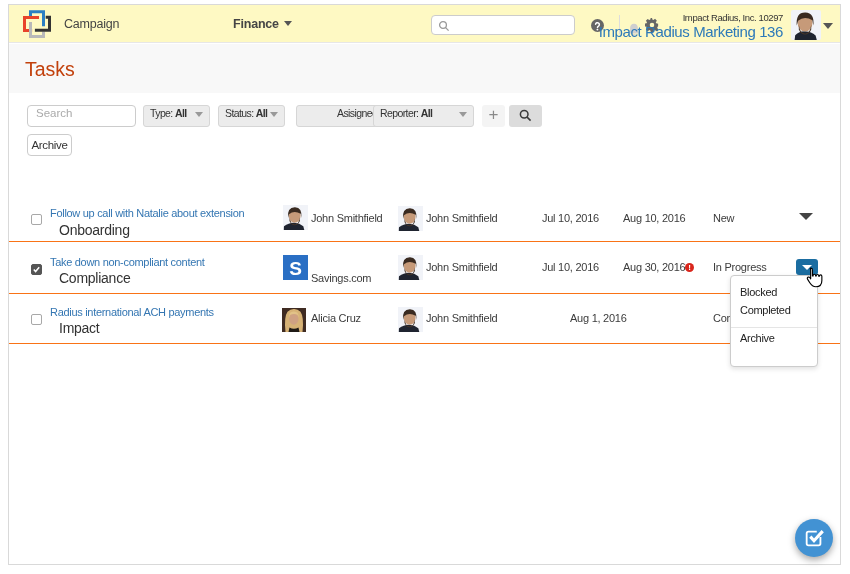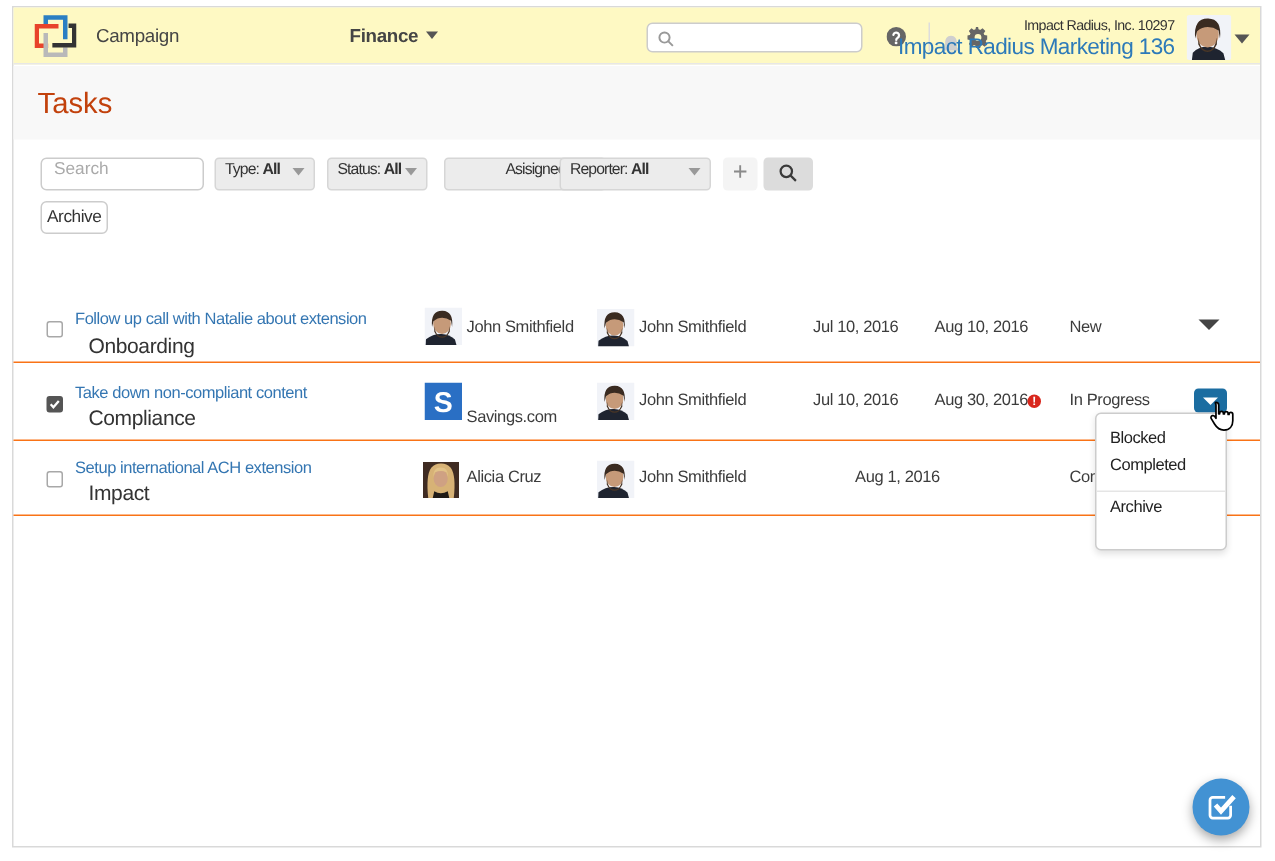--- a/index.html
+++ b/index.html
@@ -169,21 +169,21 @@
     <div class="cell" style="left:614px;top:18.5px;">Aug 30, 2016</div>
     <div class="redwarn" style="left:676px;top:21px;">!</div>
     <div class="cell" style="left:704px;top:18.5px;">In Progress</div>
     <div class="actbtn" style="top:17px;">
         <div class="w"></div>
       </div>
   </div>
 
   <div class="row" style="top:289px;height:50px;">
     <div class="cb" style="top:19.5px;"></div>
-    <a class="tlink" style="top:11.5px;">Setup international ACH extension</a>
+    <a class="tlink" style="top:11.5px;">Radius international ACH payments</a>
     <div class="tsub" style="top:25.5px;">Impact</div>
     <div class="av" style="left:273px;top:14px;width:24px;height:24px;"><svg width="24" height="24" viewBox="0 0 24 24">
           <rect width="24" height="24" fill="#3f2b22"></rect>
           <path d="M3.5 24 Q1.8 9 5.5 3.8 Q8.5 0.8 12 1 Q15.5 0.8 18.5 3.8 Q22.2 9 20.5 24 Z" fill="#d7b276"></path>
           <ellipse cx="11.8" cy="11" rx="4.7" ry="5.7" fill="#cfa183"></ellipse>
           <path d="M7 10 Q6.5 3.5 11.8 3.6 Q17 3.5 16.6 10 L15.7 6.8 Q12 5.2 7.9 6.9 Z" fill="#e2c288"></path>
           <path d="M6.5 24 L7.5 19.5 Q11.8 22 16.5 19.5 L17.5 24 Z" fill="#1f1a16"></path>
         </svg></div>
     <div class="cell" style="left:302px;top:18px;">Alicia Cruz</div>
     <div class="av" style="left:389px;top:13px;"><svg width="25" height="25" viewBox="0 0 25 25">

